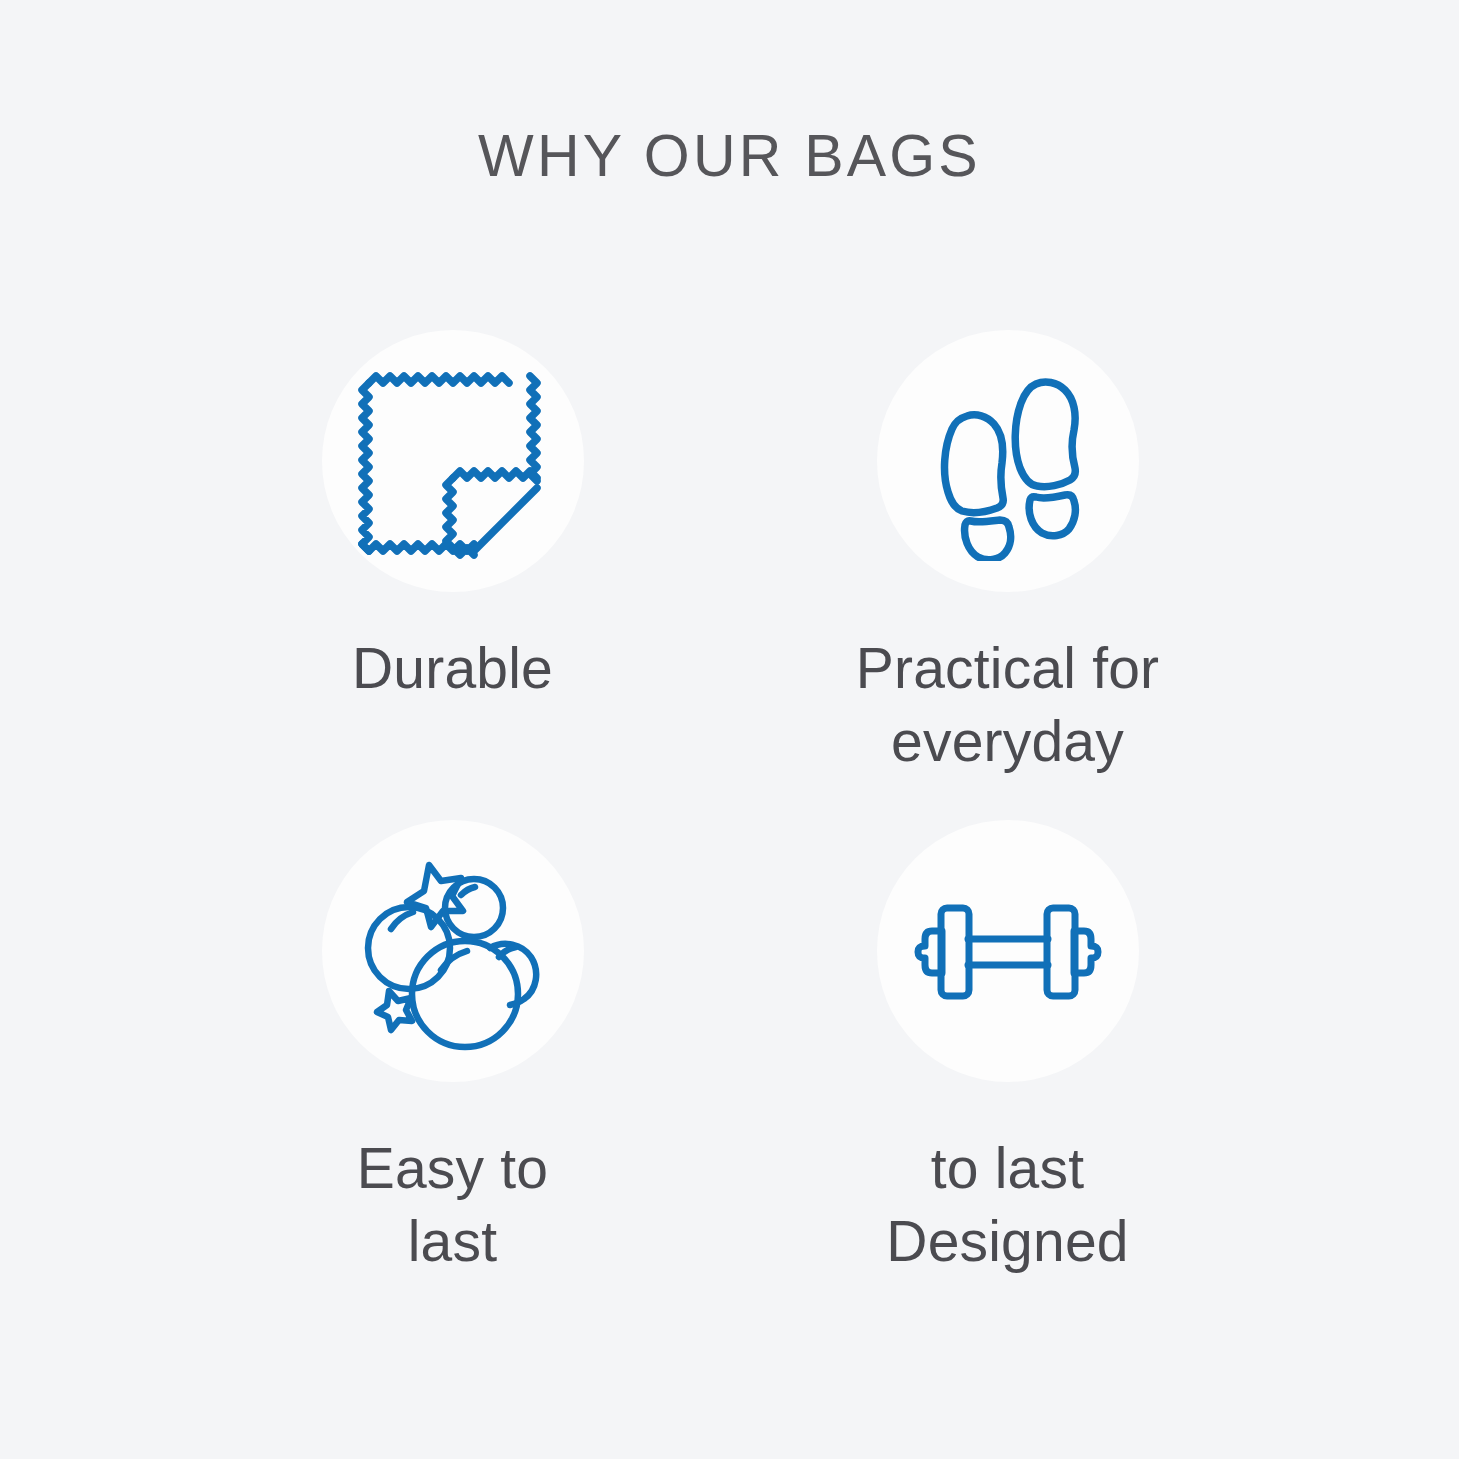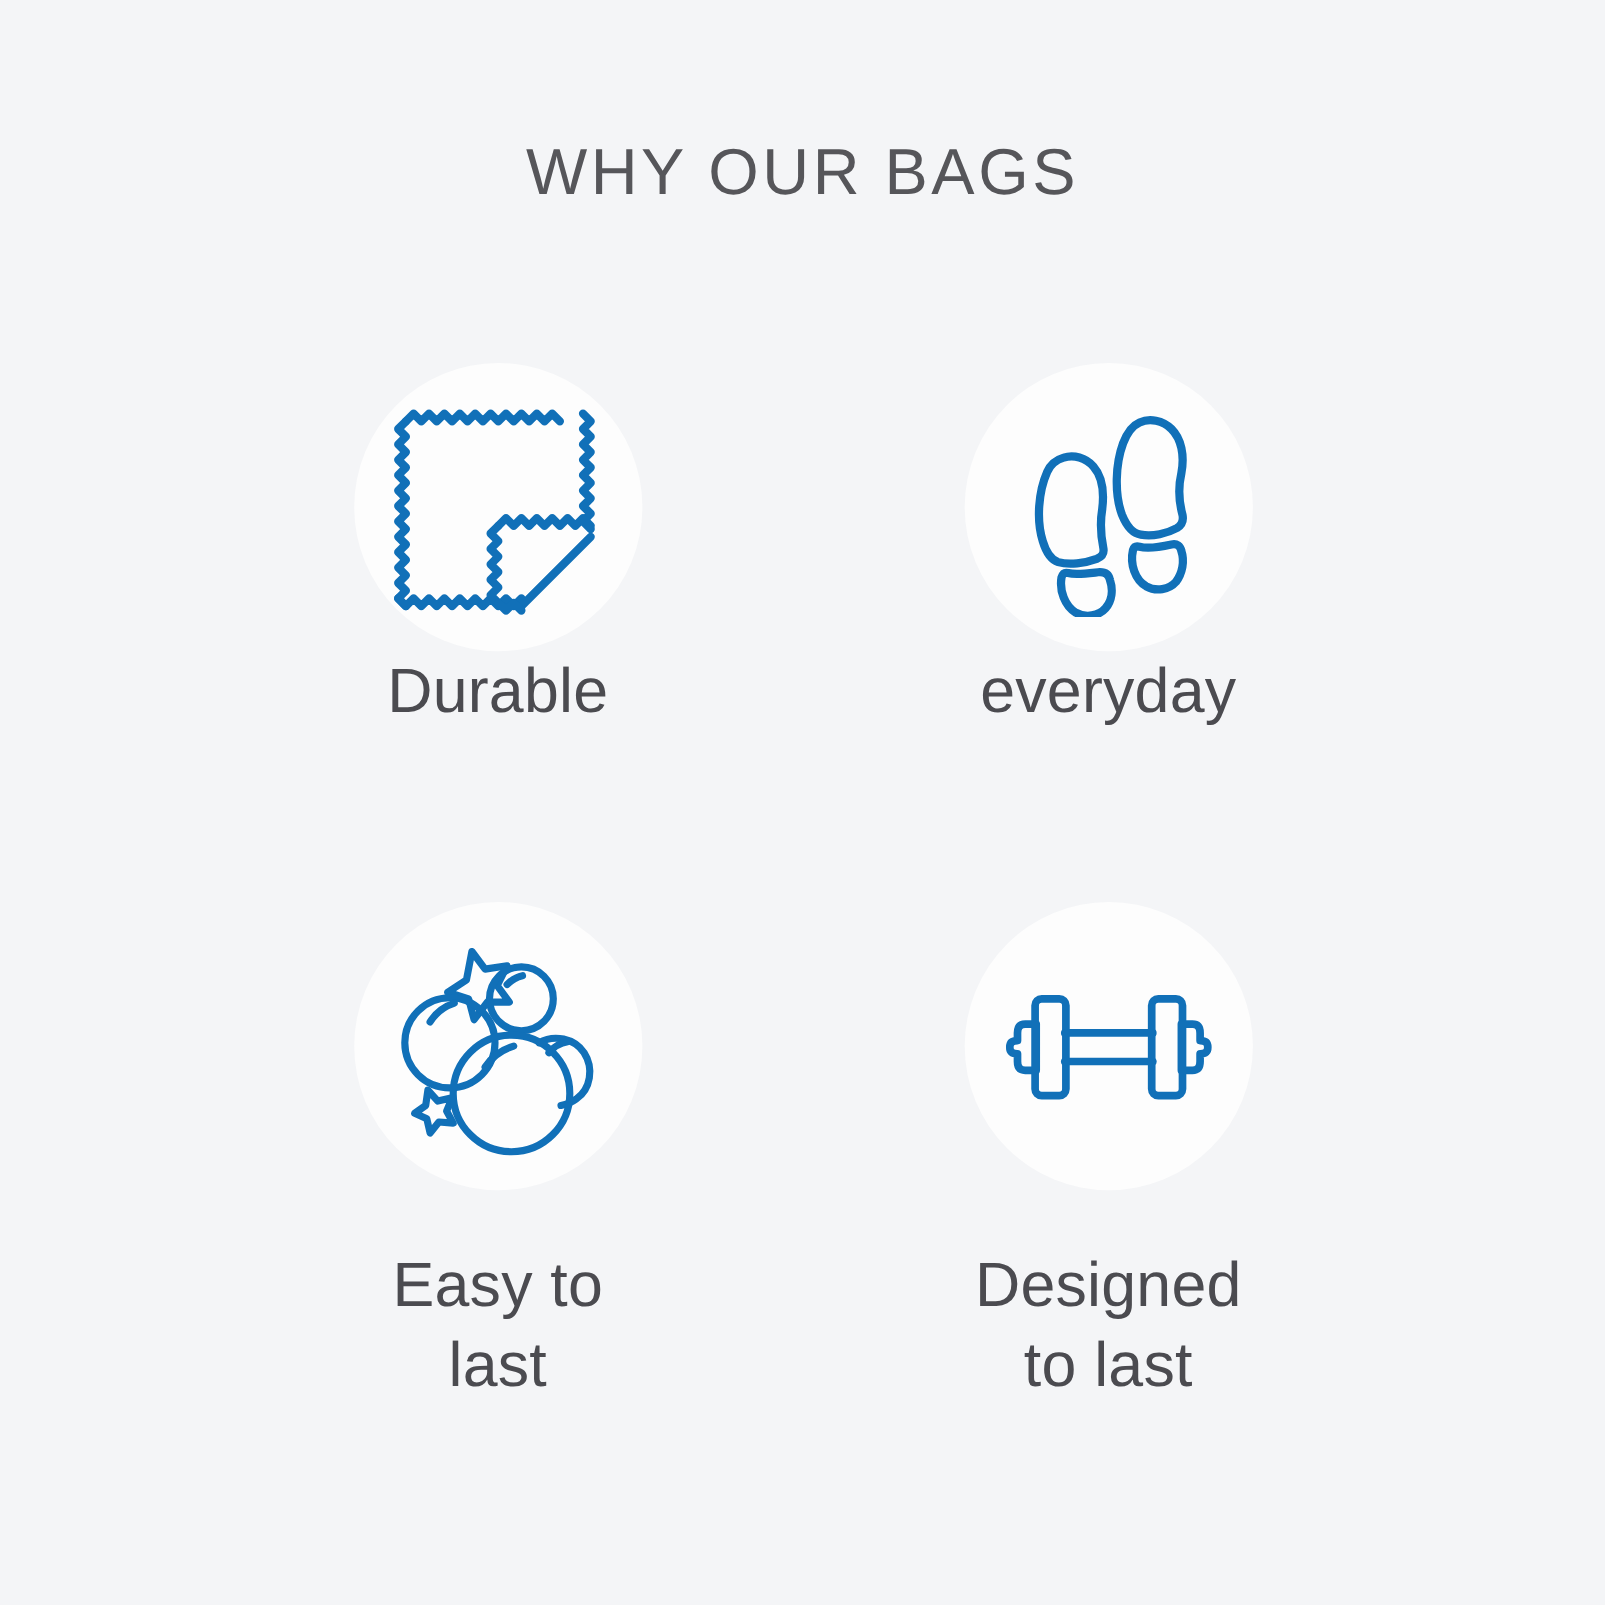--- a/index.html
+++ b/index.html
@@ -56,20 +56,21 @@
     background: #fdfdfd;
     display: flex;
     align-items: center;
     justify-content: center;
     position: relative;
   }
   .icon-circle svg {
     display: block;
   }
   .feature-label {
+    margin-top: 40px;
     text-align: center;
     font-size: 57px;
     font-weight: 300;
     line-height: 1.28;
     color: #4b4b50;
     letter-spacing: 0.2px;
     max-width: 430px;
   }
   
   .row-2 .feature-label {
@@ -132,20 +133,21 @@
                      C164 96 163 82 166 69 C169 53 166 38 157 29
                      C149 21 137 19 128 23 C121 26 116 34 113 42 Z"></path>
 
             <path d="M122 139 C119 152 124 166 134 172 C143 177 155 175 161 168
                      C167 160 169 149 166 140 C165 135 162 133 157 134
                      C148 136 135 138 128 136 C124 135 123 136 122 139 Z"></path>
           </svg>
         </span>
       </div>
       <div class="feature-label">
+        <div>Practical for</div>
         <div>everyday</div>
       </div>
     </div>
 
     <div class="feature-card row-2">
       <div class="icon-circle">
         <span>
           <svg width="200" height="200" viewBox="0 0 200 200" fill="none" stroke="#1170b8" stroke-width="6.5" stroke-linejoin="round" stroke-linecap="round">
 
             <path d="M76 14 L88 30 L108 27 L99 45 L110 60 L90 60 L78 76 L73 57 L54 51 L71 40 Z"></path>
@@ -189,19 +191,19 @@
 
             <rect x="139" y="57" width="28" height="88" rx="6"></rect>
 
             <path d="M176 80 C181 80 183 83 183 88 L183 95 C188 95 190 97 190 101
                      C190 105 188 107 183 107 L183 114 C183 119 181 122 176 122
                      L166 122 L166 80 Z"></path>
           </svg>
         </span>
       </div>
       <div class="feature-label">
+        <div>to last</div>
         <div>Designed</div>
-        <div>to last</div>
       </div>
     </div>
 
   </div>
 </div>
 
 </body></html>

